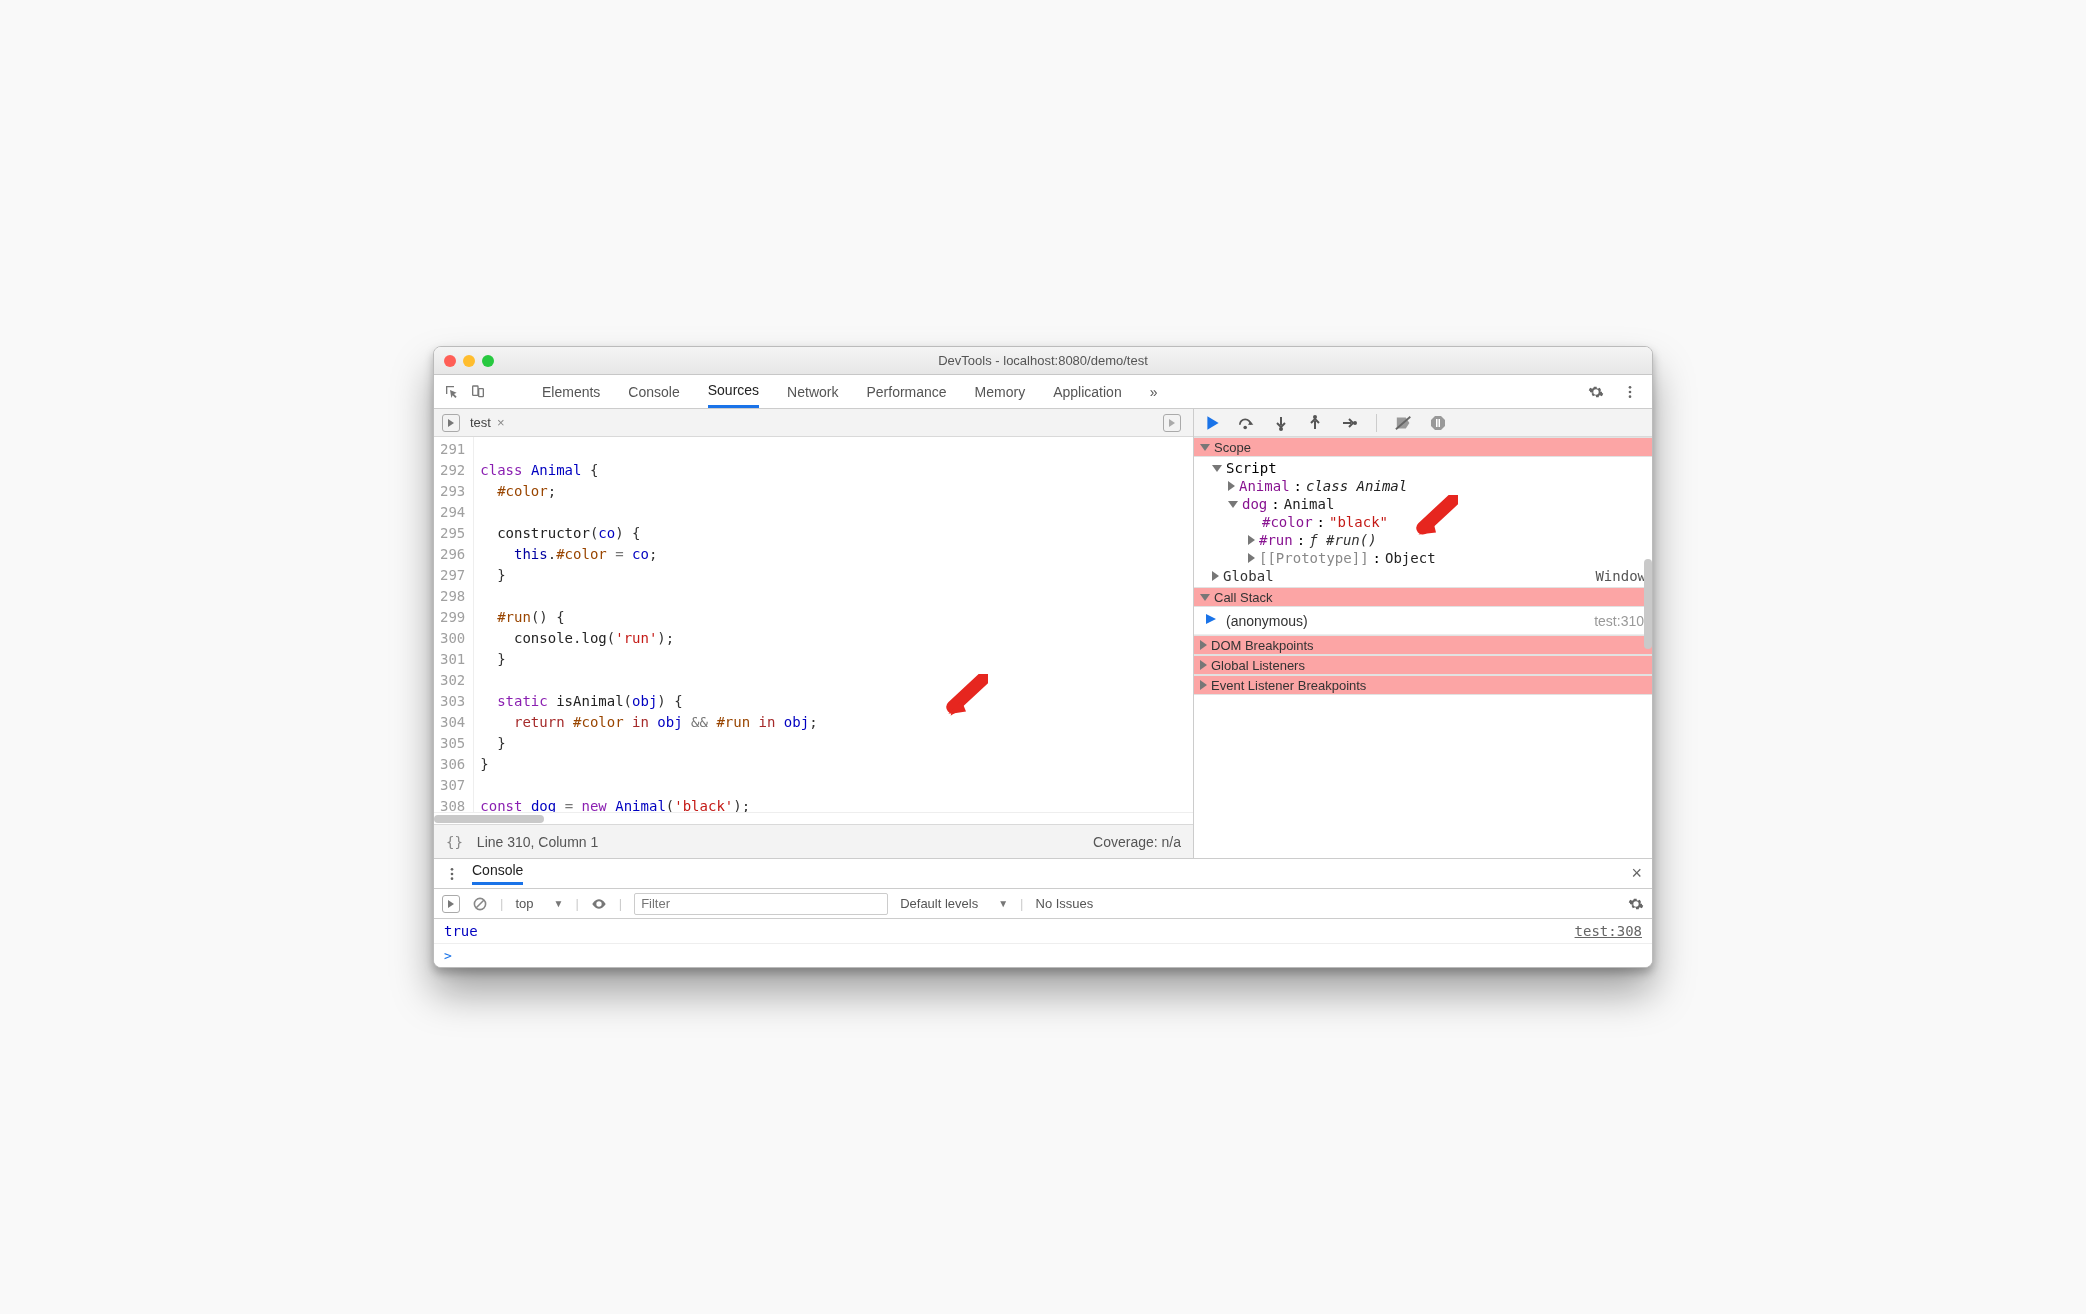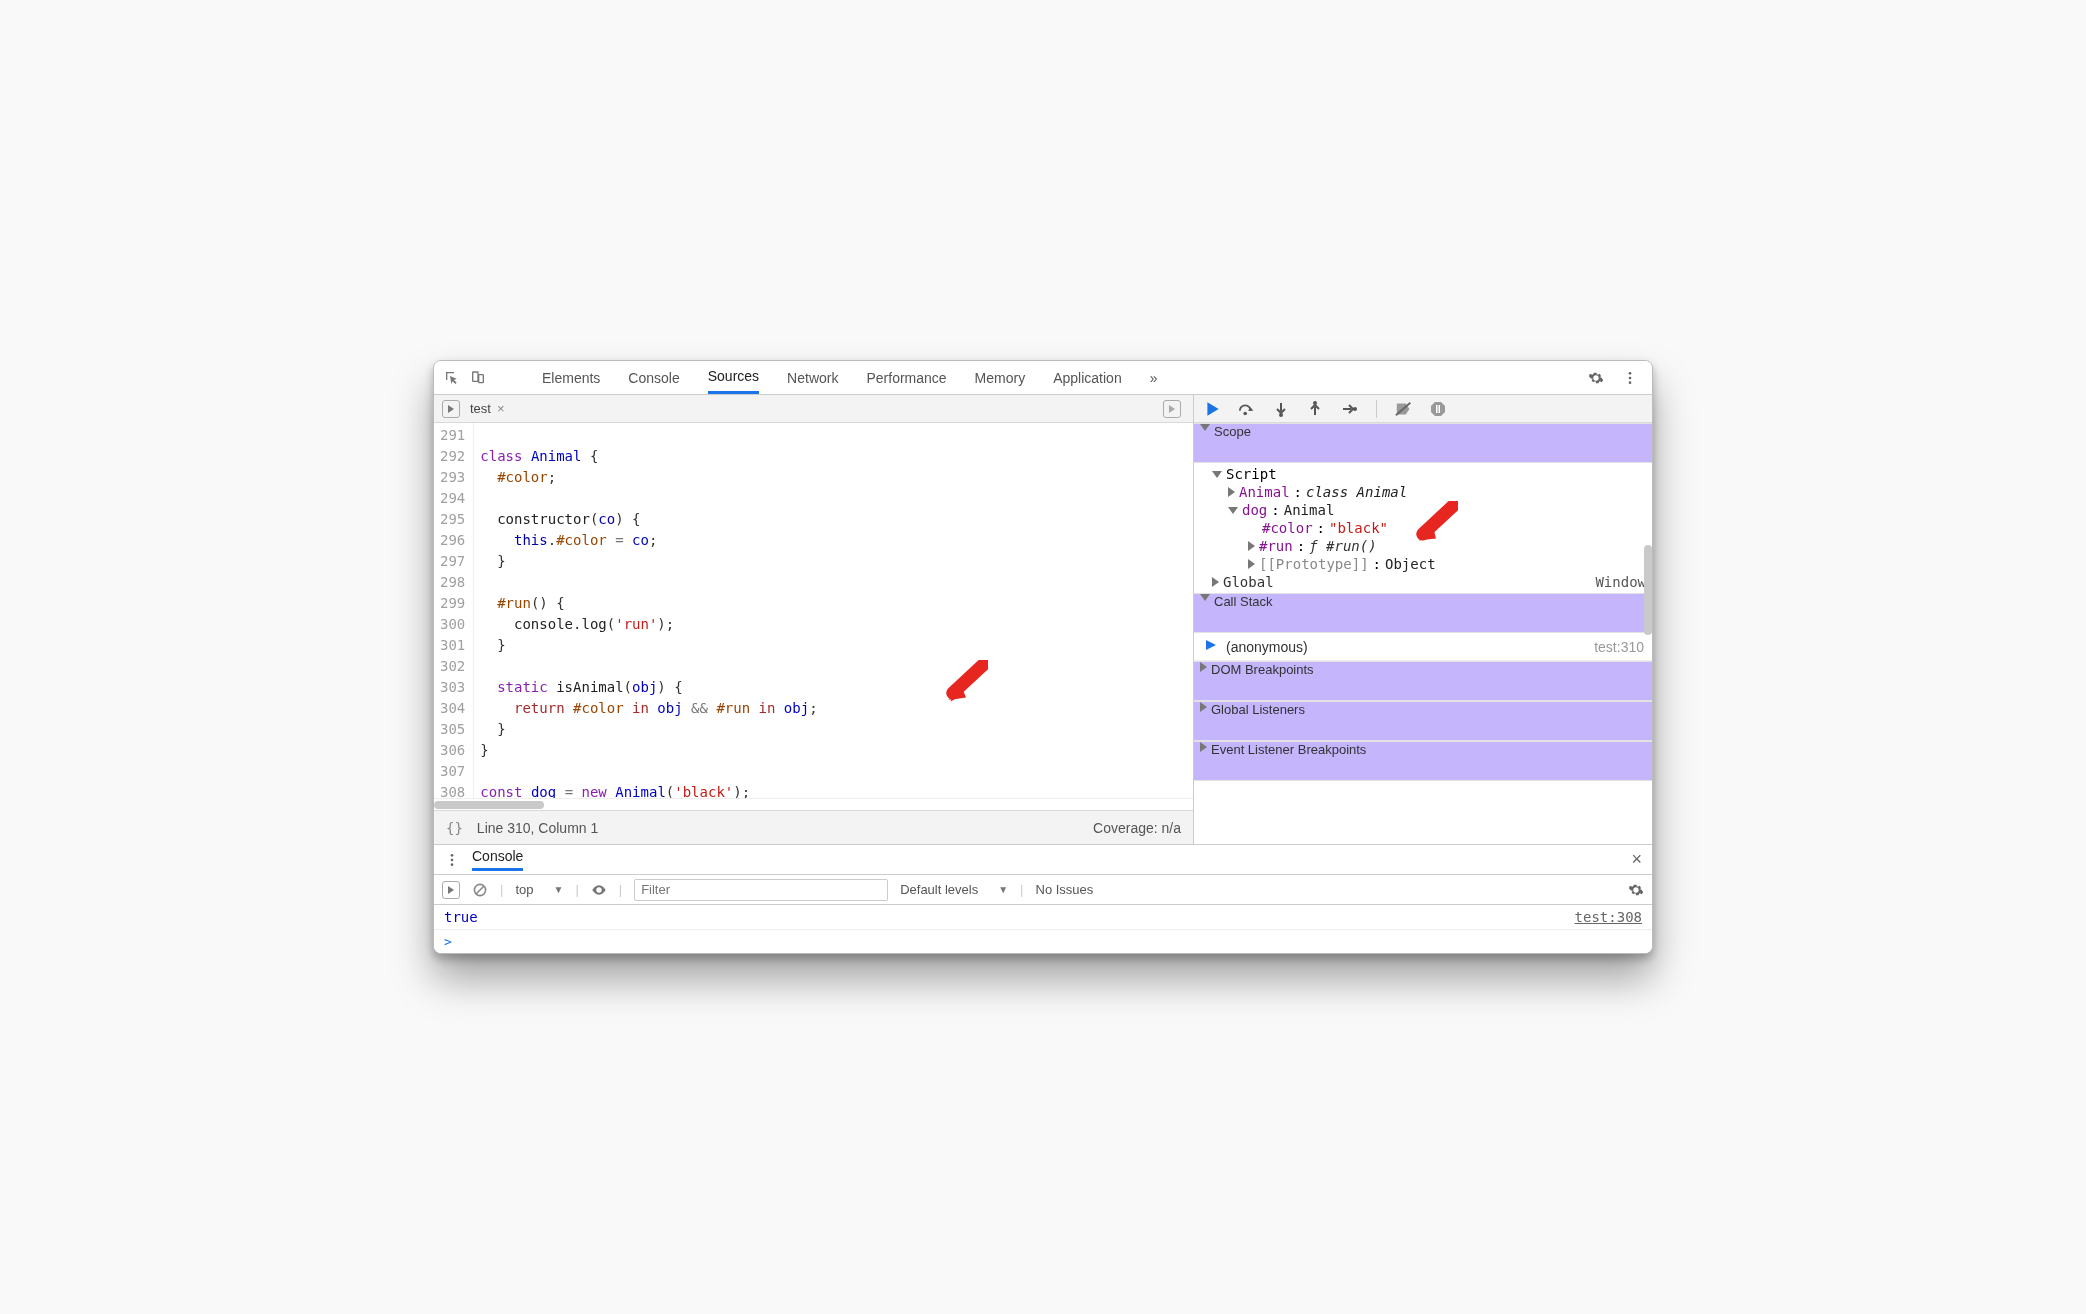--- a/index.html
+++ b/index.html
@@ -134,22 +134,22 @@
     position:relative;
     background:#fff;
   }
   .debug-toolbar {
     height:28px; background:#f3f3f3; border-bottom:1px solid #d9d9d9;
     display:flex; align-items:center; padding-left:10px; gap:16px;
   }
   .debug-toolbar .dbicon { display:inline-flex; width:18px; height:18px; align-items:center; justify-content:center;}
   .debug-toolbar .sep { width:1px; height:18px; background:#ccc; margin:0 2px; }
   .section-head {
-    background:#c4b5fd; border-bottom:1px solid #e2e2e2; border-top:1px solid #e2e2e2;
-    height:40px; display:flex; align-items:flex-start; padding-left:6px; color:#333;
+    background:#fca5a5; border-bottom:1px solid #e2e2e2; border-top:1px solid #e2e2e2;
+    height:20px; display:flex; align-items:center; padding-left:6px; color:#333;
     font-family:"Helvetica Neue",Arial,sans-serif; font-size:13px;
     gap:4px;
   }
   .tri { display:inline-block; width:0;height:0; }
   .tri.down { border-left:5px solid transparent;border-right:5px solid transparent;border-top:7px solid #777;}
   .tri.right { border-top:5px solid transparent;border-bottom:5px solid transparent;border-left:7px solid #777;}
   .scope-body { padding:2px 0; }
   .scope-line { padding:1px 0 1px 18px; display:flex; align-items:center; gap:4px; }
   .scope-line.ind1 { padding-left:34px; }
   .scope-line.ind2 { padding-left:54px; }
@@ -203,20 +203,28 @@
   .console-output .loc { margin-left:auto; color:#666; text-decoration:underline; }
   .console-prompt {
     font-family:Menlo,Consolas,monospace; padding:4px 10px; color:#1a73e8;
   }
 </style>
 </head>
 <body>
 
 <div class="window">
 
+  <div class="titlebar">
+    <div class="tl-btns">
+      <span class="tl-btn tl-close"></span>
+      <span class="tl-btn tl-min"></span>
+      <span class="tl-btn tl-max"></span>
+    </div>
+    <div class="titlebar-title">DevTools - localhost:8080/demo/test</div>
+  </div>
 
   <div class="panel-tabs">
     <div class="lefticons">
       <span class="icon">
         <svg viewBox="0 0 24 24" width="18" height="18">
             <path d="M3 3h12v2H5v10H3V3zm6 6l10 4-4 2 4 4-2 2-4-4-2 4-2-12z" fill="#777"></path>
           </svg>
       </span>
       <span class="icon">
         <svg viewBox="0 0 24 24" width="18" height="18">

